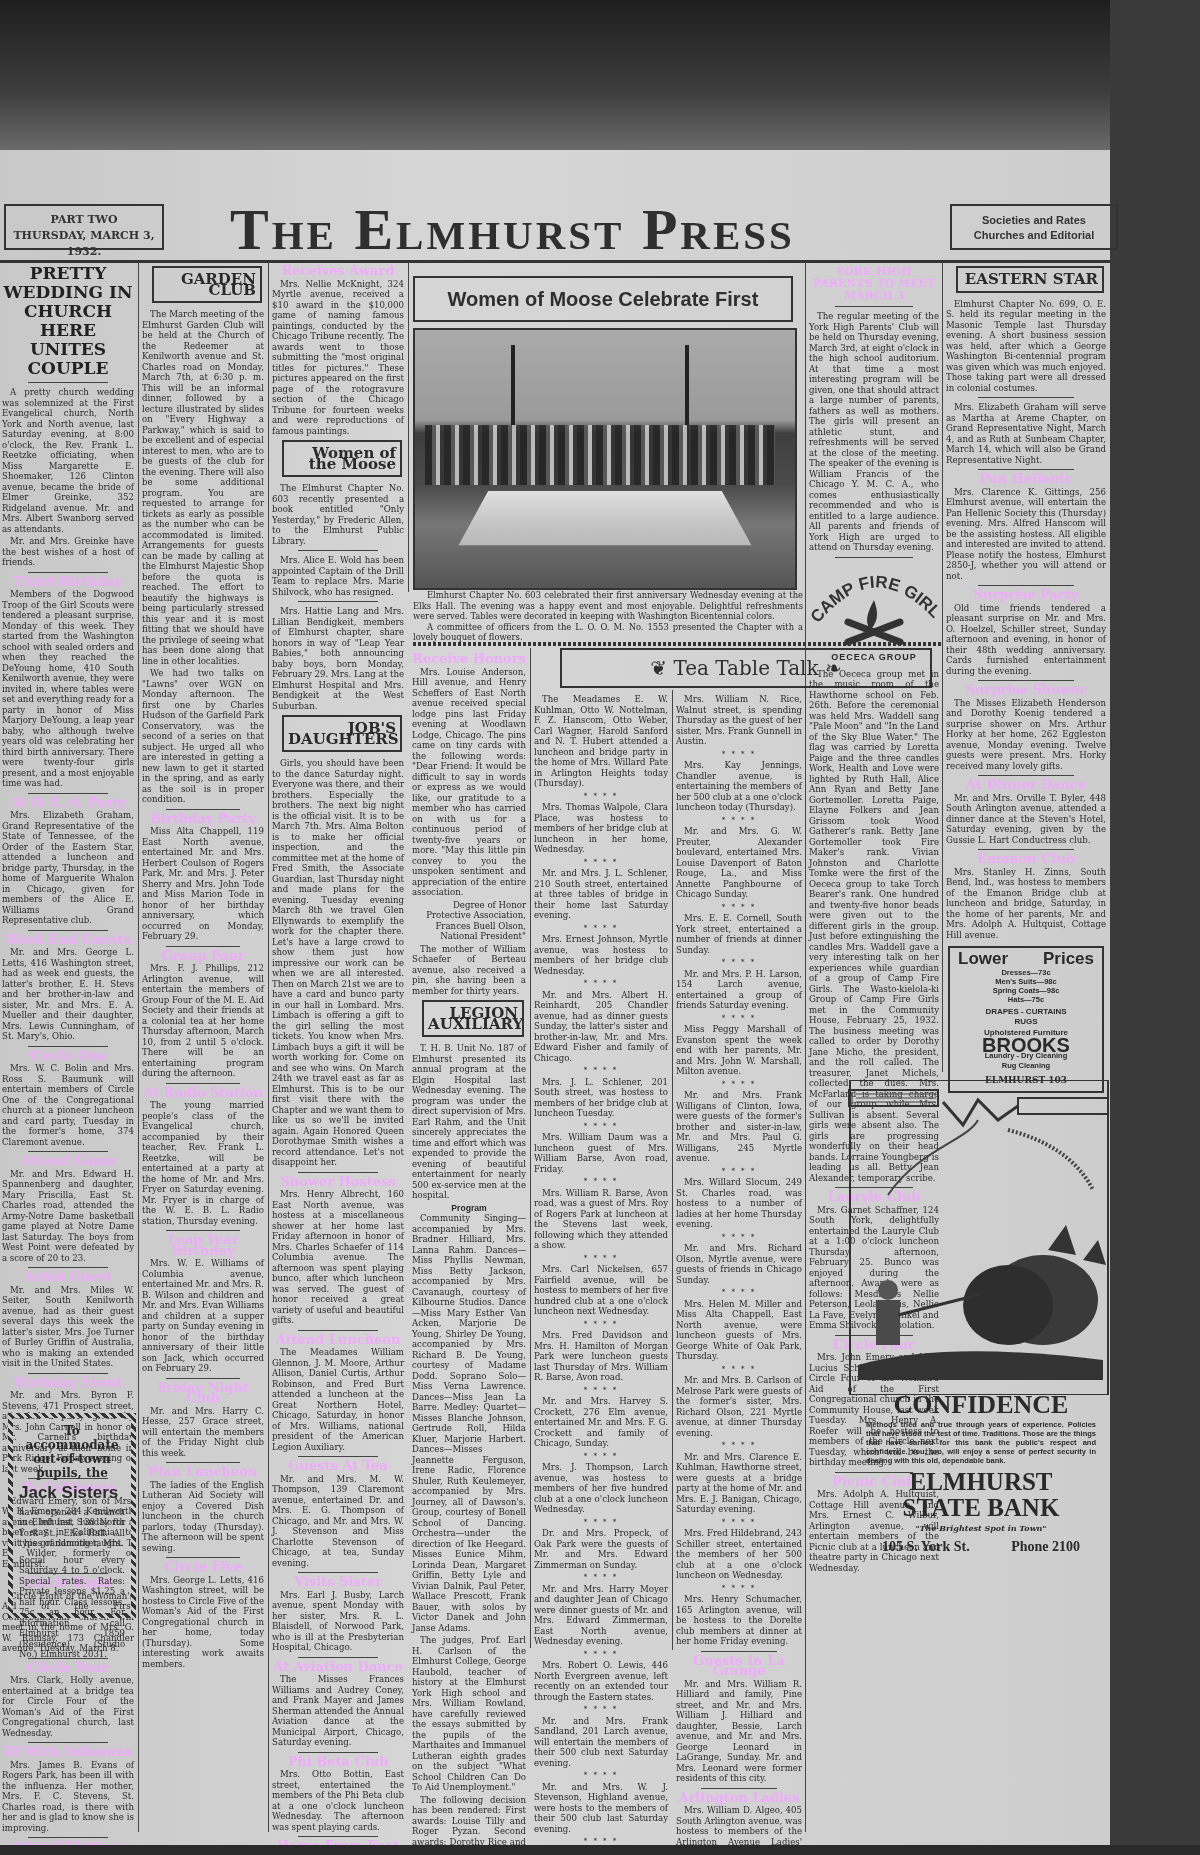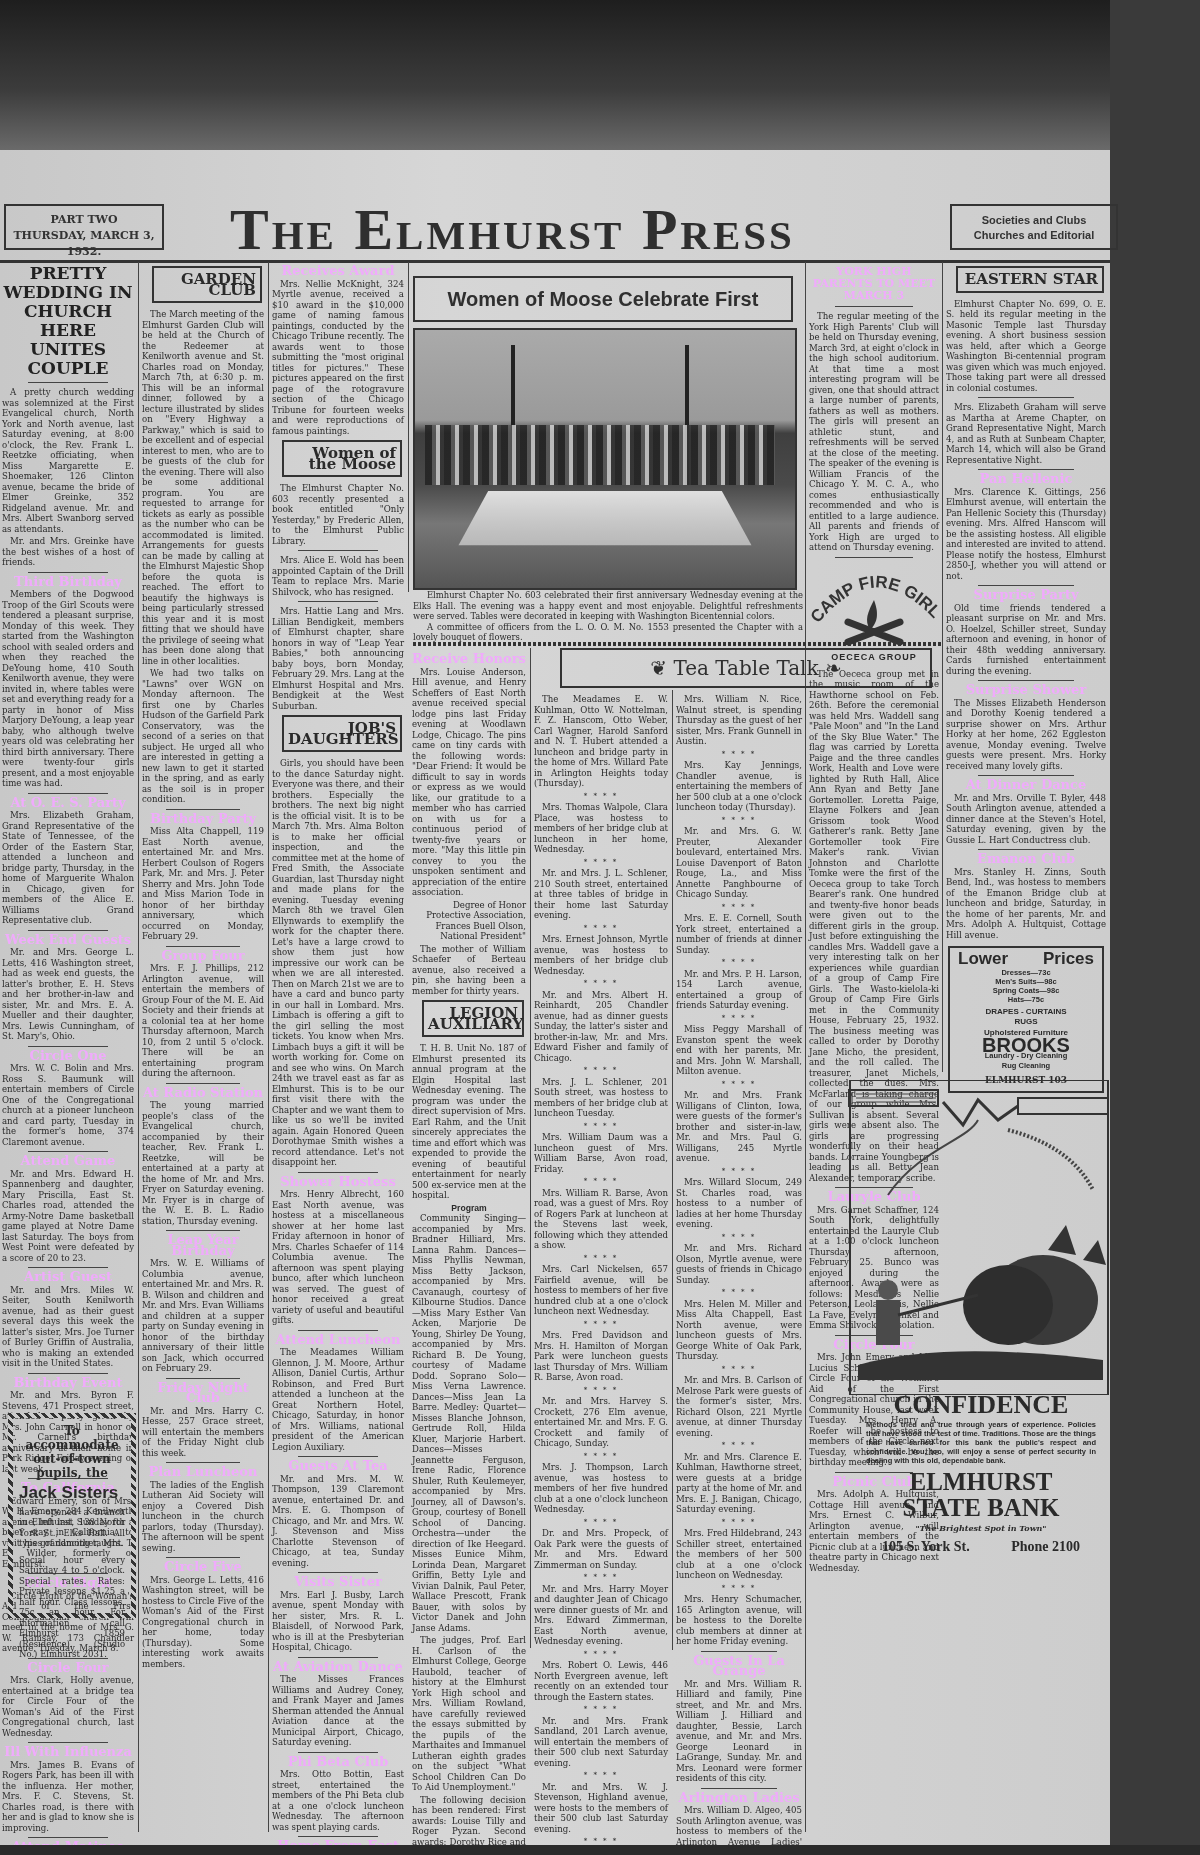--- a/index.html
+++ b/index.html
@@ -84,21 +84,21 @@
 
 <div class="page">
 
   <div class="masthead">
     <div class="part-box">
       <div>PART TWO</div>
       <div>THURSDAY, MARCH 3, 1932.</div>
     </div>
     <div class="title">The Elmhurst Press</div>
     <div class="section-box">
-      <div>Societies and Clubs</div>
+      <div>Societies and Rates</div>
       <div>Churches and Editorial</div>
     </div>
   </div>
 </div>
 
 <div class="vrule" style="left:138px"></div>
 <div class="vrule" style="left:268px"></div>
 <div class="vrule" style="left:408px;height:330px"></div>
 <div class="vrule" style="left:530px;top:648px;height:1000px"></div>
 <div class="vrule" style="left:672px;top:690px;height:960px"></div>

